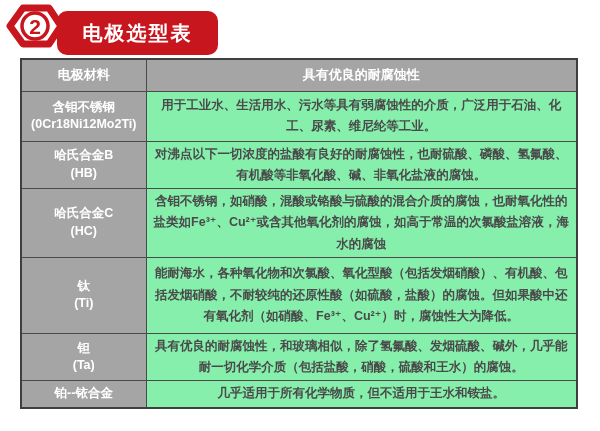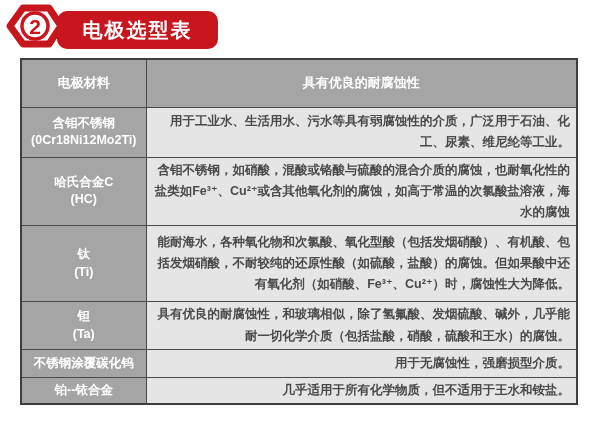--- a/index.html
+++ b/index.html
@@ -7,21 +7,21 @@
     width:600px;height:431px;
     background:#ffffff;
     font-family:"Liberation Sans","DejaVu Sans",sans-serif;
     position:relative;
     overflow:hidden;
   }
   
   .hdr{position:absolute;left:0;top:0;width:600px;height:56px;}
   .title-pill{
     position:absolute;left:57px;top:11px;
-    width:161px;height:38px;
+    width:161px;height:44px;
     background:#c8161e;
     border-radius:10px;
     display:flex;align-items:center;justify-content:center;
     color:#ffffff;font-size:20px;font-weight:bold;letter-spacing:2px;
     z-index:1;
   }
   .badge{position:absolute;left:6px;top:4px;z-index:2;}
   
   table.sel{
     position:absolute;left:20px;top:58px;
@@ -45,29 +45,29 @@
   td.mat{
     background:#a5a5a5;
     color:#ffffff;
     font-weight:bold;
     font-size:12.5px;
     text-align:center;
     line-height:1.4;
     margin-top:20px;
   }
   td.desc{
-    background:#e5e5e5;
+    background:#86efac;
     color:#4a4a4a;
     font-weight:bold;
     font-size:12.5px;
-    text-align:right;
+    text-align:center;
     line-height:1.7;
     padding:3px 9px;
   }
-  tr.rh{height:48px;}
+  tr.rh{height:32px;}
   tr.r1{height:50px;}
   tr.r2{height:46px;}
   tr.r3{height:66px;}
   tr.r4{height:76px;}
   tr.r5{height:39px;}
   tr.r6{height:28px;}
   tr.r7{height:25px;}
   col.c-mat{width:125px;}
 </style>
 </head>
@@ -94,20 +94,27 @@
   </tr>
 
   <tr class="r1">
     <td class="mat">
       <div>含钼不锈钢</div>
       <div>(0Cr18Ni12Mo2Ti)</div>
     </td>
     <td class="desc">用于工业水、生活用水、污水等具有弱腐蚀性的介质，广泛用于石油、化工、尿素、维尼纶等工业。</td>
   </tr>
 
+  <tr class="r2">
+    <td class="mat">
+      <div>哈氏合金B</div>
+      <div>(HB)</div>
+    </td>
+    <td class="desc">对沸点以下一切浓度的盐酸有良好的耐腐蚀性，也耐硫酸、磷酸、氢氟酸、有机酸等非氧化酸、碱、非氧化盐液的腐蚀。</td>
+  </tr>
 
   <tr class="r3">
     <td class="mat">
       <div>哈氏合金C</div>
       <div>(HC)</div>
     </td>
     <td class="desc">含钼不锈钢，如硝酸，混酸或铬酸与硫酸的混合介质的腐蚀，也耐氧化性的盐类如Fe³⁺、Cu²⁺或含其他氧化剂的腐蚀，如高于常温的次氯酸盐溶液，海水的腐蚀</td>
   </tr>
 
   <tr class="r4">
@@ -119,26 +126,20 @@
   </tr>
 
   <tr class="r5">
     <td class="mat">
       <div>钽</div>
       <div>(Ta)</div>
     </td>
     <td class="desc">具有优良的耐腐蚀性，和玻璃相似，除了氢氟酸、发烟硫酸、碱外，几乎能耐一切化学介质（包括盐酸，硝酸，硫酸和王水）的腐蚀。</td>
   </tr>
 
-  <tr class="r6">
-    <td class="mat">
-      <div>不锈钢涂覆碳化钨</div>
-    </td>
-    <td class="desc">用于无腐蚀性，强磨损型介质。</td>
-  </tr>
 
   <tr class="r7">
     <td class="mat">
       <div>铂--铱合金</div>
     </td>
     <td class="desc">几乎适用于所有化学物质，但不适用于王水和铵盐。</td>
   </tr>
 </tbody>
   </table>
 

